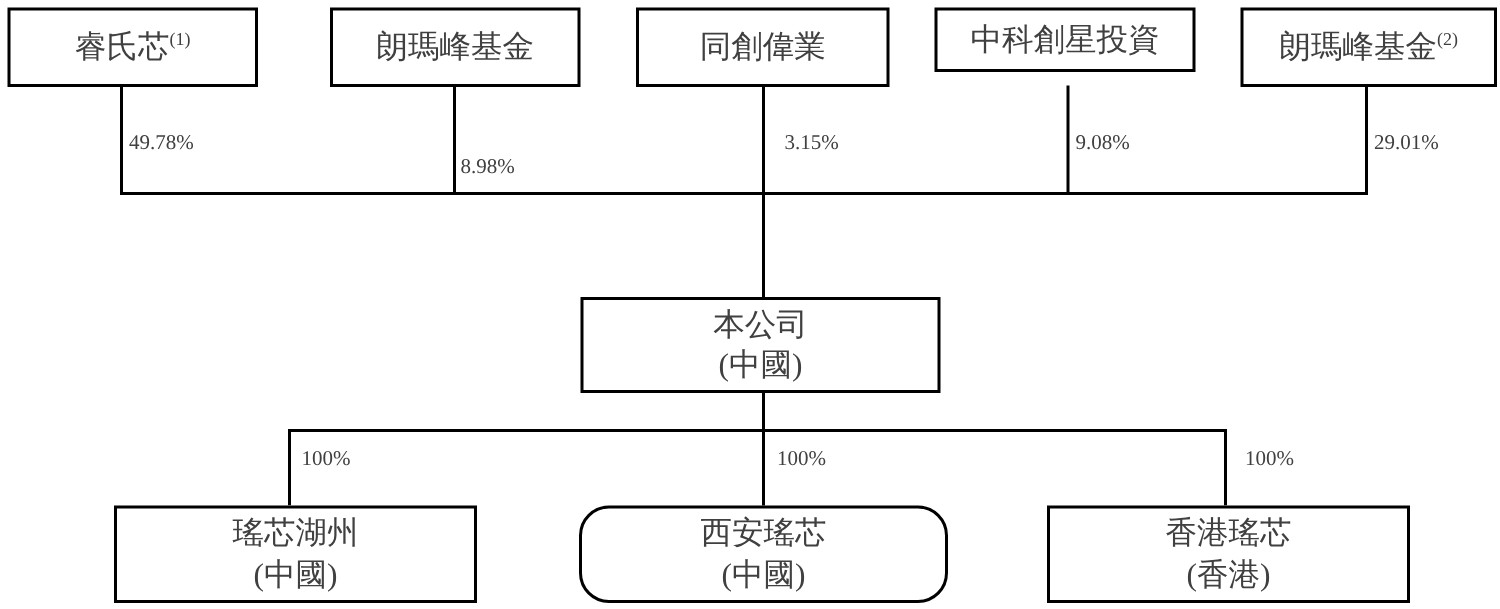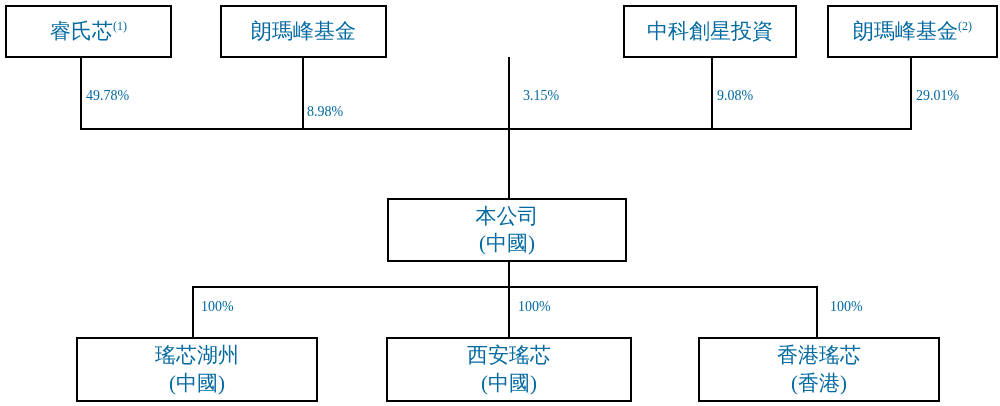--- a/index.html
+++ b/index.html
@@ -2,21 +2,21 @@
 <html><head>
 <meta charset="utf-8">
 <style>
   * { margin: 0; padding: 0; box-sizing: border-box; }
   html, body { background: #ffffff; }
   .stage {
     position: relative;
     width: 1000px;
     height: 406px;
     background: #ffffff;
-    color: #0369a1;
+    color: #404040;
     font-family: "Liberation Serif", "DejaVu Serif", serif;
     overflow: hidden;
   }
   .box {
     position: absolute;
     border: 2px solid #000000;
     background: #ffffff;
     display: flex;
     flex-direction: column;
     align-items: center;
@@ -32,21 +32,21 @@
   .pct {
     position: absolute;
     font-size: 14px;
     white-space: nowrap;
   }
 
   
   .sh0 { left: 5px;   top: 5px; width: 167px; height: 53px; }
   .sh1 { left: 220px; top: 5px; width: 167px; height: 53px; }
   .sh2 { left: 424px; top: 5px; width: 169px; height: 53px; }
-  .sh3 { left: 623px; top: 5px; width: 174px; height: 53px; }
+  .sh3 { left: 623px; top: 5px; width: 174px; height: 43px; }
   .sh4 { left: 827px; top: 5px; width: 171px; height: 53px; }
 
   
   .stem0 { left: 80px;  top: 57px; width: 2px; height: 72px; }
   .stem1 { left: 302px; top: 57px; width: 2px; height: 72px; }
   .stem2 { left: 508px; top: 57px; width: 2px; height: 72px; }
   .stem3 { left: 711px; top: 57px; width: 2px; height: 72px; }
   .stem4 { left: 910px; top: 57px; width: 2px; height: 72px; }
 
   .top-bus { left: 80px; top: 128px; width: 832px; height: 2px; }
@@ -55,21 +55,21 @@
   .company-box { left: 387px; top: 198px; width: 240px; height: 64px; }
 
   .drop-from-company { left: 508px; top: 261px; width: 2px; height: 27px; }
   .low-bus { left: 192px; top: 286px; width: 626px; height: 2px; }
   .sub-drop0 { left: 192px; top: 287px; width: 2px; height: 50px; }
   .sub-drop1 { left: 508px; top: 287px; width: 2px; height: 50px; }
   .sub-drop2 { left: 816px; top: 287px; width: 2px; height: 50px; }
 
   
   .sub0 { left: 76px;  top: 337px; width: 242px; height: 65px; }
-  .sub1 { left: 386px; top: 337px; width: 246px; height: 65px; }
+  .sub1 { left: 386px; top: 337px; width: 246px; height: 65px; border-radius: 20px; }
   .sub2 { left: 698px; top: 337px; width: 242px; height: 65px; }
 
   
   .pct0 { left: 86px;  top: 88px; }
   .pct1 { left: 307px; top: 88px; margin-top: 16px; }
   .pct2 { left: 523px; top: 88px; }
   .pct3 { left: 717px; top: 88px; }
   .pct4 { left: 916px; top: 88px; }
 
   
@@ -80,20 +80,23 @@
 </head>
 <body>
 
 <div class="stage">
 
   <div class="box sh0">
     <span class="name"><span>睿氏芯</span><sup>(1)</sup></span>
   </div>
   <div class="box sh1">
     <span class="name"><span>朗瑪峰基金</span><sup></sup></span>
+  </div>
+  <div class="box sh2">
+    <span class="name"><span>同創偉業</span><sup></sup></span>
   </div>
   <div class="box sh3">
     <span class="name"><span>中科創星投資</span><sup></sup></span>
   </div>
   <div class="box sh4">
     <span class="name"><span>朗瑪峰基金</span><sup>(2)</sup></span>
   </div>
 
   <div class="line stem0"></div>
   <div class="line stem1"></div>

